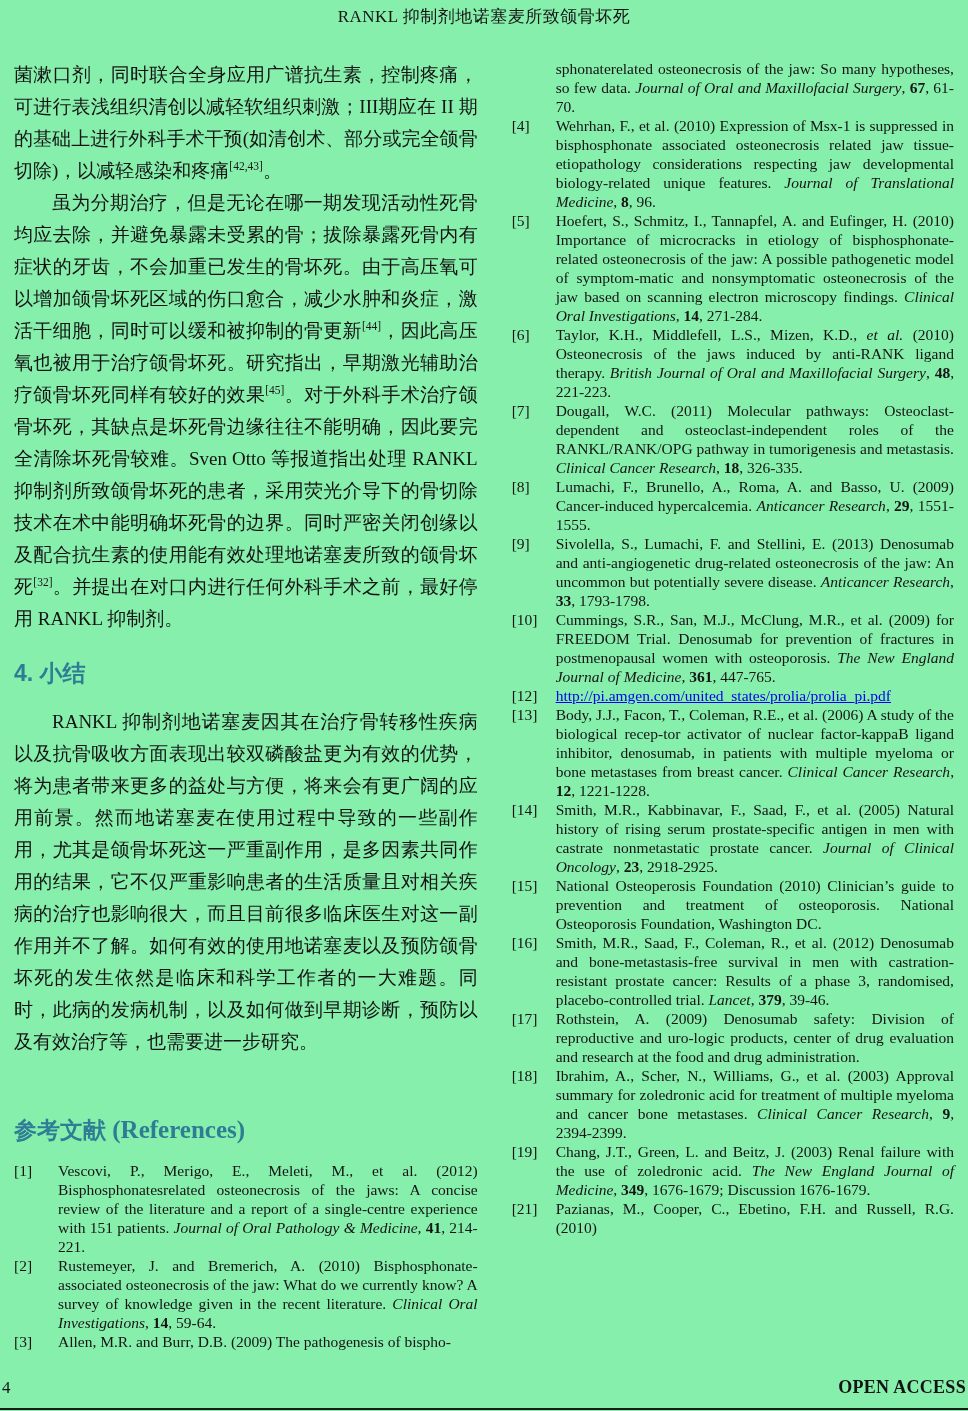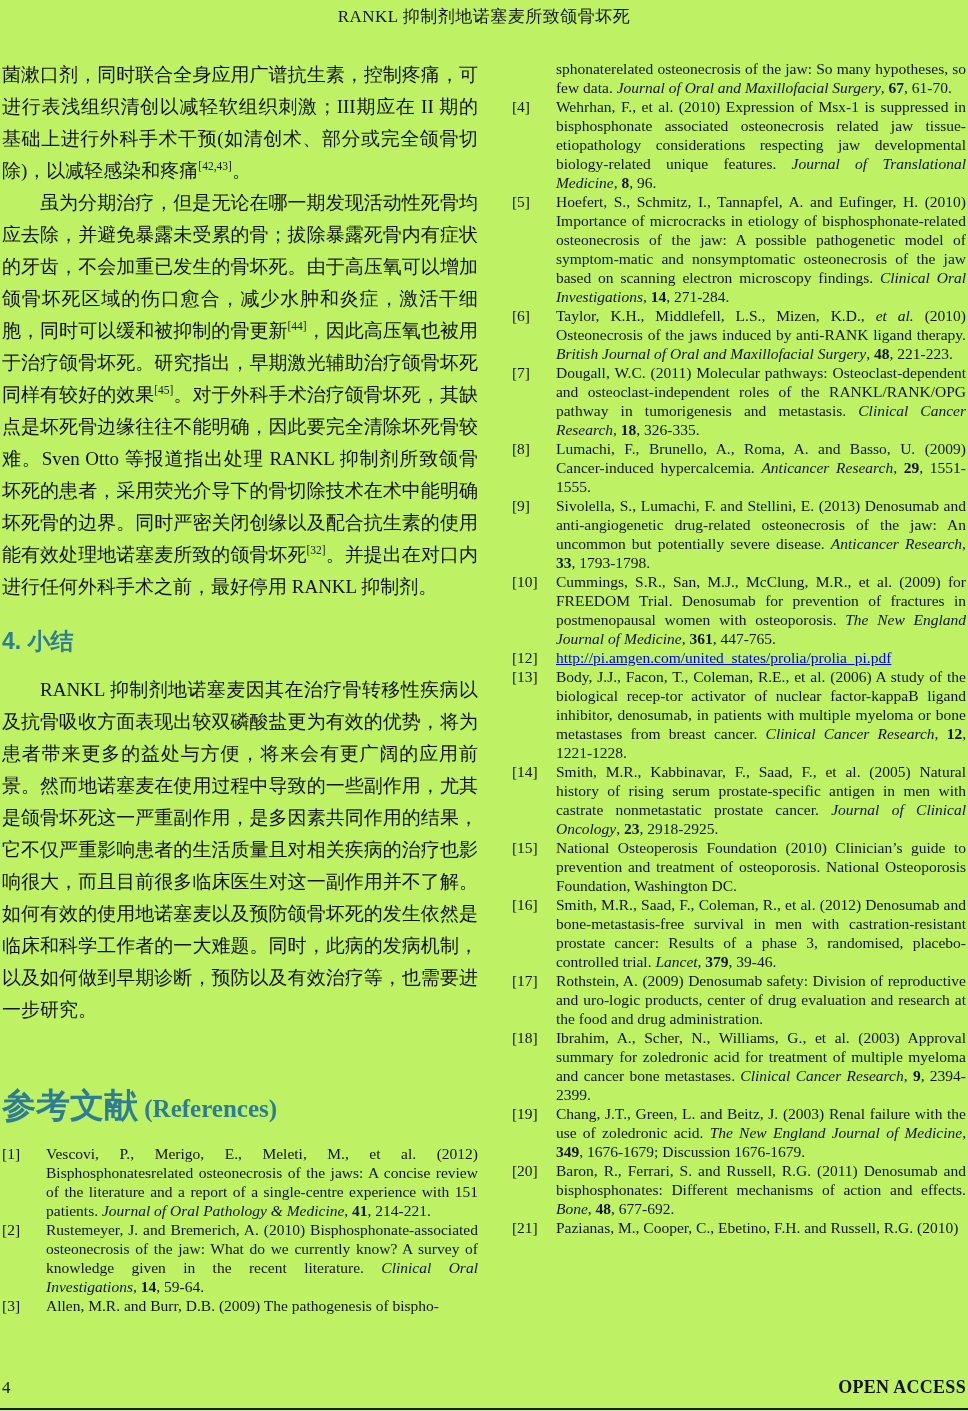--- a/index.html
+++ b/index.html
@@ -1,43 +1,43 @@
 <!DOCTYPE html>
 <html><head>
 <meta charset="utf-8">
 <style>
   * { margin:0; padding:0; box-sizing:border-box; }
   html,body { background:#ffffff; }
   body { width:968px; }
   .page {
-    position:relative; width:968px; height:1411px; background:#bef264;
+    position:relative; width:968px; height:1411px; background:#86efac;
     color:#141414; overflow:hidden;
     font-family:"Liberation Serif","DejaVu Serif",serif;
   }
   .header-title {
     padding-top:5px; text-align:center; font-size:17px; letter-spacing:0.5px;
   }
-  .columns { display:flex; align-items:flex-start; padding:0 2px; margin-top:31px; }
+  .columns { display:flex; align-items:flex-start; padding:0 14px; margin-top:31px; }
   .col-left  { width:478px; }
   .col-right { width:456px; margin-left:34px; }
 
   .zh-para { font-size:19px; line-height:32px; text-align:justify; }
   .zh-para.indent { text-indent:2em; }
   .seg-sup { font-size:11.5px; vertical-align:super; line-height:0; }
   .seg-i { font-style:italic; }
   .seg-b { font-weight:bold; }
 
   .section-heading {
     margin:23px 0 17px; font-family:"Liberation Sans","DejaVu Sans",sans-serif;
     font-size:23px; font-weight:bold; color:#2E7D95;
   }
   .refs-heading {
     margin:57px 0 15px; font-weight:bold; color:#2E7D95;
   }
-  .refs-heading .zh { font-family:Liberation Mono, monospace; font-size:34px; }
+  .refs-heading .zh { font-family:Liberation Mono, monospace; font-size:23px; }
   .refs-heading .en { font-family:"Liberation Serif","DejaVu Serif",serif; font-size:25px; }
 
   .ref-row { display:flex; font-size:15.5px; line-height:19px; }
   .ref-label { flex:0 0 44px; }
   .ref-text { flex:1; text-align:justify; }
   .ref-link { display:block; color:#0000EE; text-decoration:underline; word-break:break-all; }
 
   .footer {
     position:absolute; left:2px; right:2px; bottom:13px;
     display:flex; justify-content:space-between; align-items:baseline;
@@ -147,24 +147,20 @@
           </div>
           <div class="ref-row">
             <span class="ref-label">[18]</span>
             <div class="ref-text"><span>Ibrahim, A., Scher, N., Williams, G., et al. (2003) Approval summary for zoledronic acid for treatment of multiple myeloma and cancer bone metastases. </span><span class="seg-i">Clinical Cancer Research</span><span>, </span><span class="seg-b">9</span><span>, 2394-2399.</span></div>
           </div>
           <div class="ref-row">
             <span class="ref-label">[19]</span>
             <div class="ref-text"><span>Chang, J.T., Green, L. and Beitz, J. (2003) Renal failure with the use of zoledronic acid. </span><span class="seg-i">The New England Journal of Medicine</span><span>, </span><span class="seg-b">349</span><span>, 1676-1679; Discussion 1676-1679.</span></div>
           </div>
           <div class="ref-row">
-            <span class="ref-label">[20]</span>
-            <div class="ref-text"><span>Baron, R., Ferrari, S. and Russell, R.G. (2011) Denosumab and bisphosphonates: Different mechanisms of action and effects. </span><span class="seg-i">Bone</span><span>, </span><span class="seg-b">48</span><span>, 677-692.</span></div>
-          </div>
-          <div class="ref-row">
             <span class="ref-label">[21]</span>
             <div class="ref-text"><span>Pazianas, M., Cooper, C., Ebetino, F.H. and Russell, R.G. (2010)</span></div>
           </div>
         </div>
     </div>
 
   </div>
 
   <div class="footer">
     <span class="page-number">4</span>

